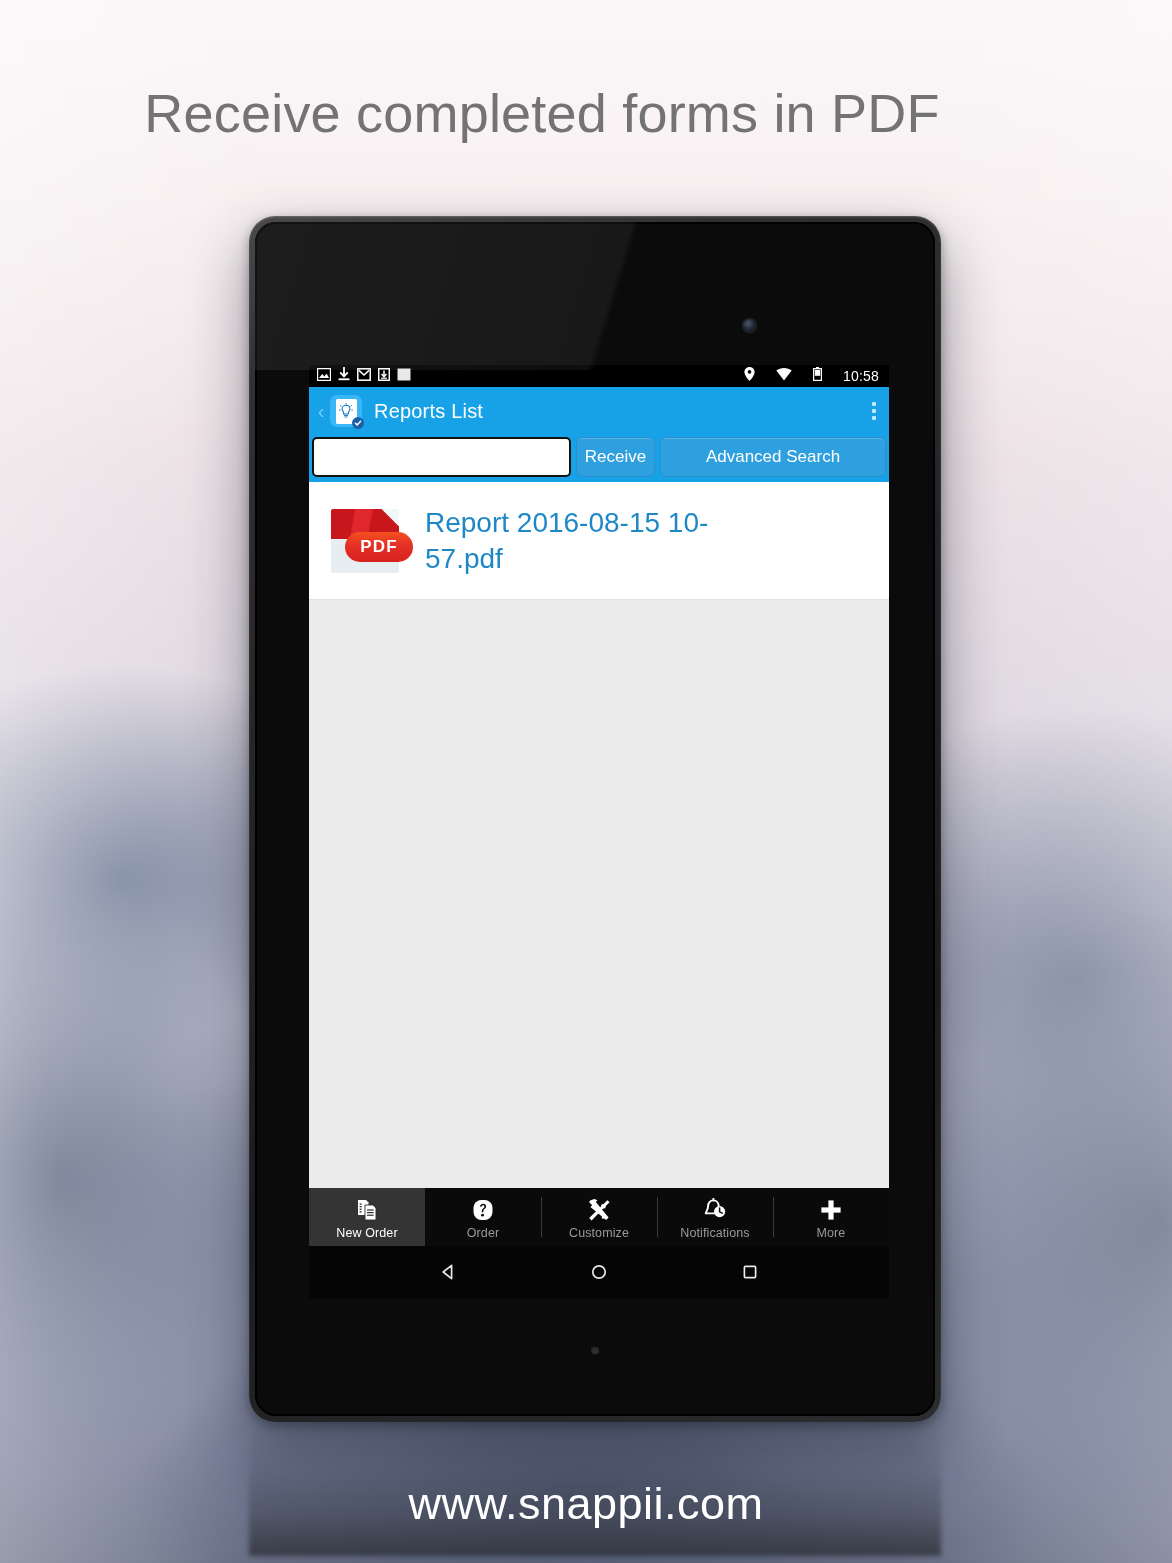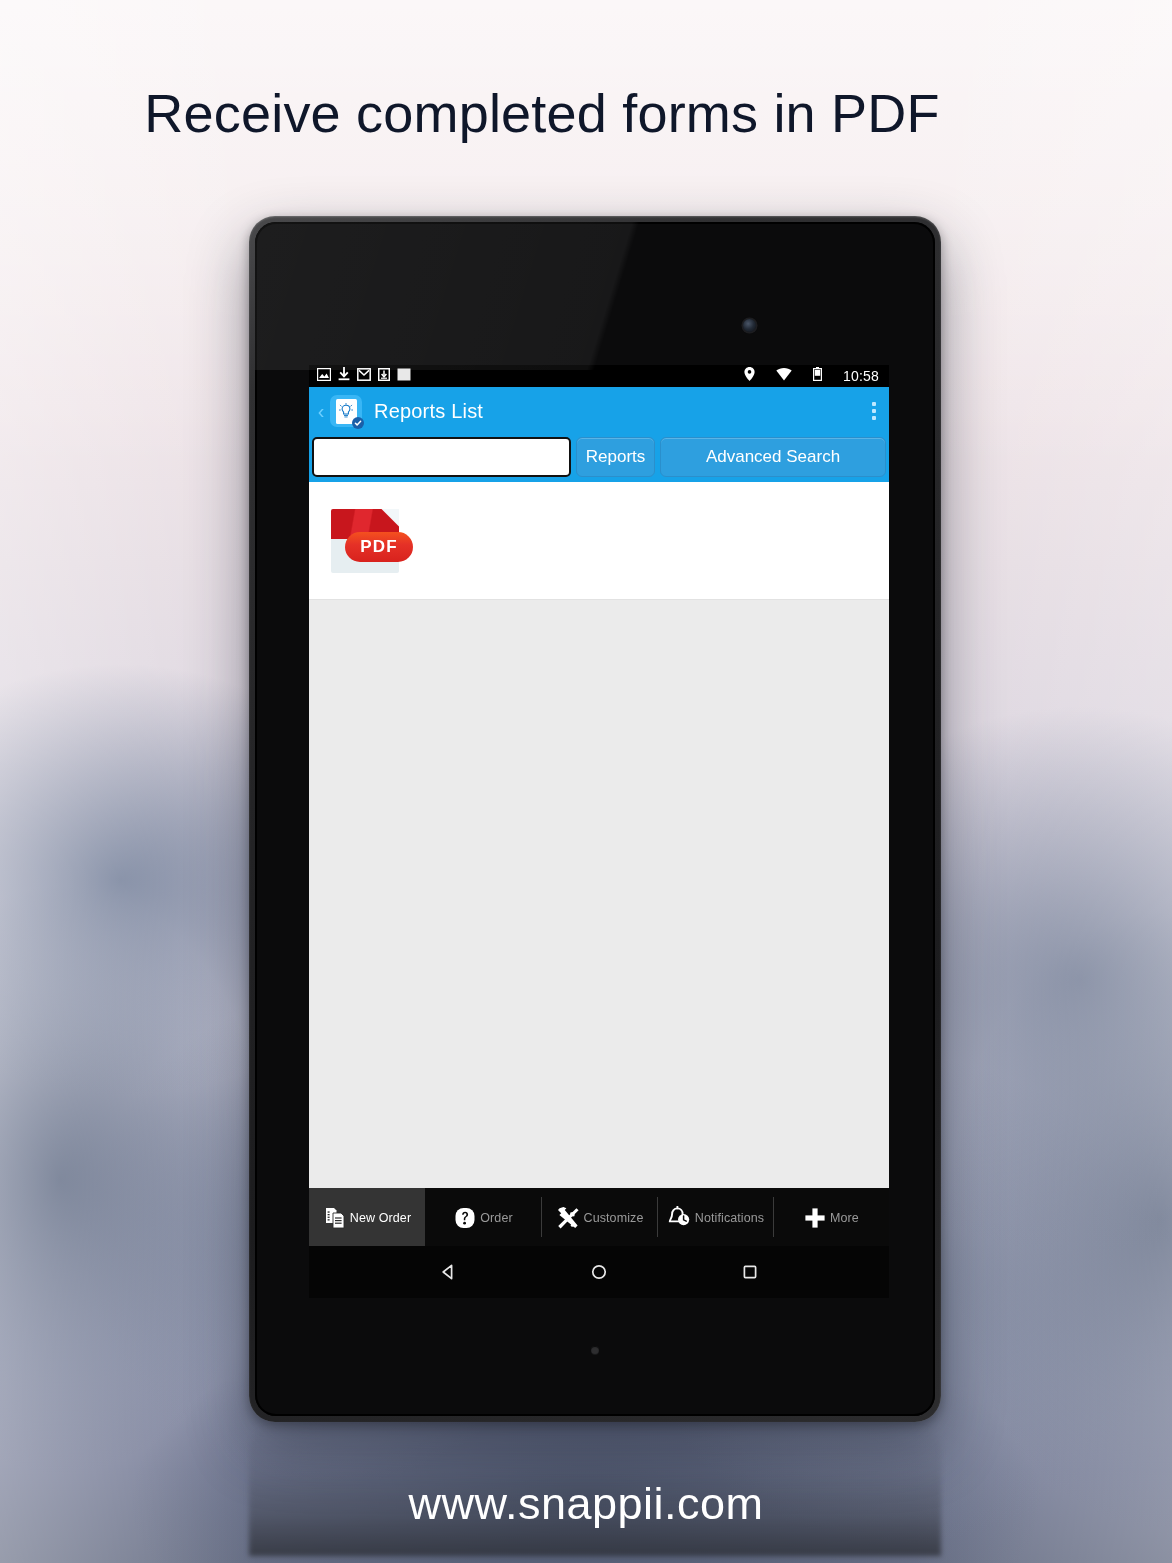--- a/index.html
+++ b/index.html
@@ -55,21 +55,21 @@
 
   
   .headline {
     position: absolute;
     top: 82px;
     left: 0;
     width: 1084px;
     text-align: center;
     font-size: 54px;
     font-weight: 400;
-    color: #0f172a;
+    color: #737373;
     letter-spacing: 0.2px;
     white-space: nowrap;
   }
 
   
   .footer-url {
     position: absolute;
     top: 1478px;
     left: 0;
     width: 1172px;
@@ -334,21 +334,21 @@
   .tabbar {
     height: 58px;
     background: #0a0a0a;
     display: flex;
     align-items: stretch;
     flex-shrink: 0;
   }
   .tab {
     flex: 1 1 0;
     display: flex;
-    flex-direction: row;
+    flex-direction: column;
     align-items: center;
     justify-content: center;
     gap: 3px;
     cursor: pointer;
     position: relative;
     padding-top: 2px;
   }
   .tab + .tab::before {
     content: "";
     position: absolute;
@@ -491,33 +491,34 @@
           <div class="overflow-menu">
             <i></i>
             <i></i>
             <i></i>
           </div>
         </div>
 
         <div class="search-area">
           <div class="search-row">
             <input class="search-input" type="text" value="" placeholder="" style="">
-            <div class="btn-blue btn-search">Reports</div>
+            <div class="btn-blue btn-search">Receive</div>
             <div class="btn-blue btn-adv">Advanced Search</div>
           </div>
         </div>
 
         <div class="list">
           <div class="list-row">
             <div class="pdf-icon">
               <div class="pdf-page"></div>
               <div class="pdf-top"></div>
               <div class="pdf-fold"></div>
               <div class="pdf-badge">PDF</div>
             </div>
+            <div class="file-name">Report 2016-08-15 10-57.pdf</div>
           </div>
         </div>
 
         <div class="content-empty"></div>
 
         <div class="tabbar">
           <div class="tab active">
             <span class="tab-icon">
               <svg width="24" height="24" viewBox="0 0 24 24">
                 <path d="M3 2 H11 L13.5 4.6 V17 H3 Z" fill="#fff"></path>

